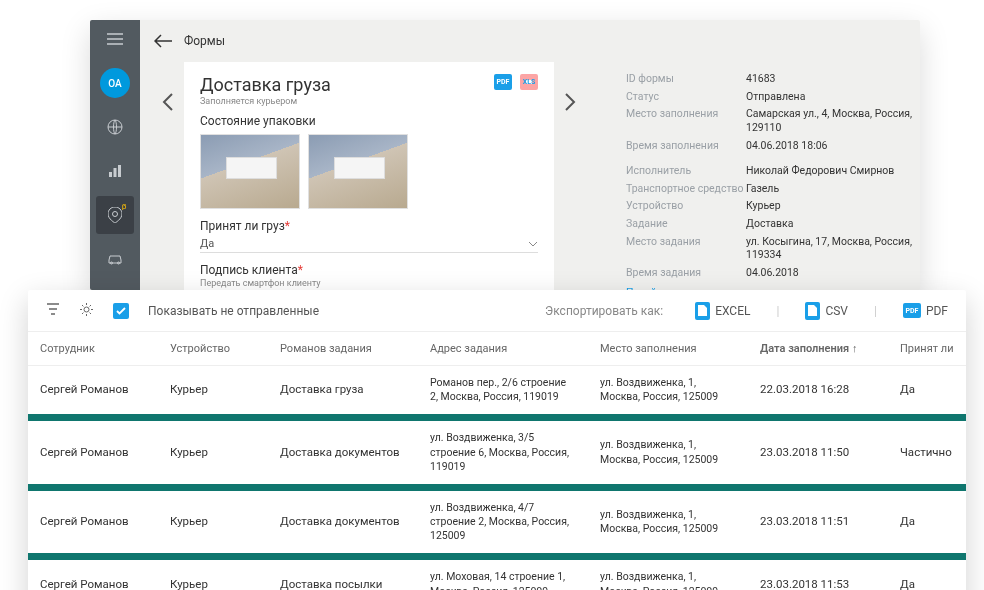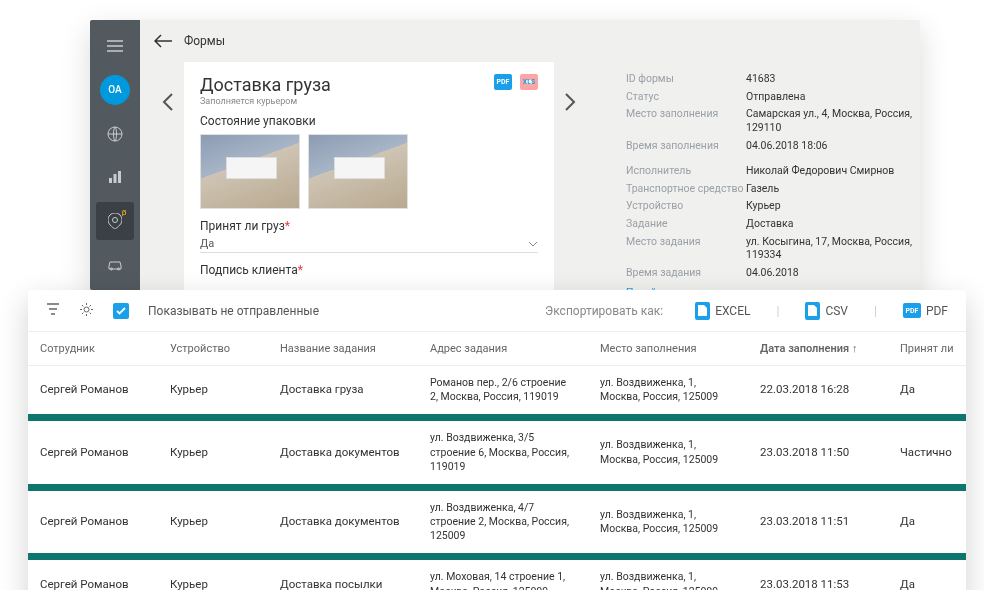--- a/index.html
+++ b/index.html
@@ -2,21 +2,21 @@
 <html><head>
 <meta charset="utf-8">
 <style>
 * { box-sizing: border-box; margin: 0; padding: 0; }
 body { font-family: -apple-system, BlinkMacSystemFont, "Segoe UI", Roboto, Arial, sans-serif; background: #fff; width: 984px; height: 590px; position: relative; overflow: hidden; }
 
 
 .app-card { position: absolute; left: 90px; top: 20px; width: 830px; height: 270px; background: #f0f0ee; box-shadow: 0 10px 30px rgba(0,0,0,0.15); border-radius: 2px; overflow: hidden; display: flex; }
 
 
-.sidebar { width: 50px; background: #525a60; display: flex; flex-direction: column; align-items: center; padding-top: 7px; flex-shrink: 0; }
+.sidebar { width: 50px; background: #525a60; display: flex; flex-direction: column; align-items: center; padding-top: 0; flex-shrink: 0; }
 .sidebar-btn { width: 38px; height: 38px; display: flex; align-items: center; justify-content: center; margin-bottom: 6px; color: #c8ccd0; border-radius: 3px; cursor: default; }
 .sidebar-btn.active { background: #3b4046; }
 .avatar-circle { width: 30px; height: 30px; border-radius: 50%; background: #0099dd; color: #fff; font-size: 10px; display: flex; align-items: center; justify-content: center; font-weight: 500; }
 .beta-badge { position:absolute; font-size:8px; color:#ffc107; transform:translate(9px,-9px); }
 
 
 .app-main { flex: 1; display: flex; flex-direction: column; }
 .top-bar { height: 42px; display: flex; align-items: center; padding: 0 14px; color: #333; }
 .top-bar .back-arrow { margin-right: 12px; display:flex; }
 .top-bar .title { font-size: 12px; }
@@ -146,20 +146,21 @@
           <div class="photo"></div>
         </div>
         <div class="field-label"><span>Принят ли груз</span><span class="req">*</span></div>
         <div class="select-row">
           <span>Да</span>
           <svg width="10" height="6" viewBox="0 0 10 6">
               <path d="M1 1l4 4 4-4" stroke="#888" fill="none"></path>
             </svg>
         </div>
         <div class="field-label"><span>Подпись клиента</span><span class="req">*</span></div>
+        <div class="field-hint">Передать смартфон клиенту</div>
 
       </div>
 
       <div class="chev-col">
         <svg width="12" height="20" viewBox="0 0 12 20" fill="none">
             <path d="M2 2l8 8-8 8" stroke="#555" stroke-width="2"></path>
           </svg>
       </div>
 
       <div class="info-panel">
@@ -266,21 +267,21 @@
           <col style="width:150px">
           <col style="width:170px">
           <col style="width:160px">
           <col style="width:140px">
           <col style="width:78px">
         </colgroup>
       <thead>
         <tr>
           <th>Сотрудник</th>
           <th>Устройство</th>
-          <th>Название задания</th>
+          <th>Романов задания</th>
           <th>Адрес задания</th>
           <th>Место заполнения</th>
           <th class="sorted">Дата заполнения ↑</th>
           <th>Принят ли</th>
         </tr>
       </thead>
       <tbody>
         <tr>
             <td>Сергей Романов</td>
             <td>Курьер</td>

